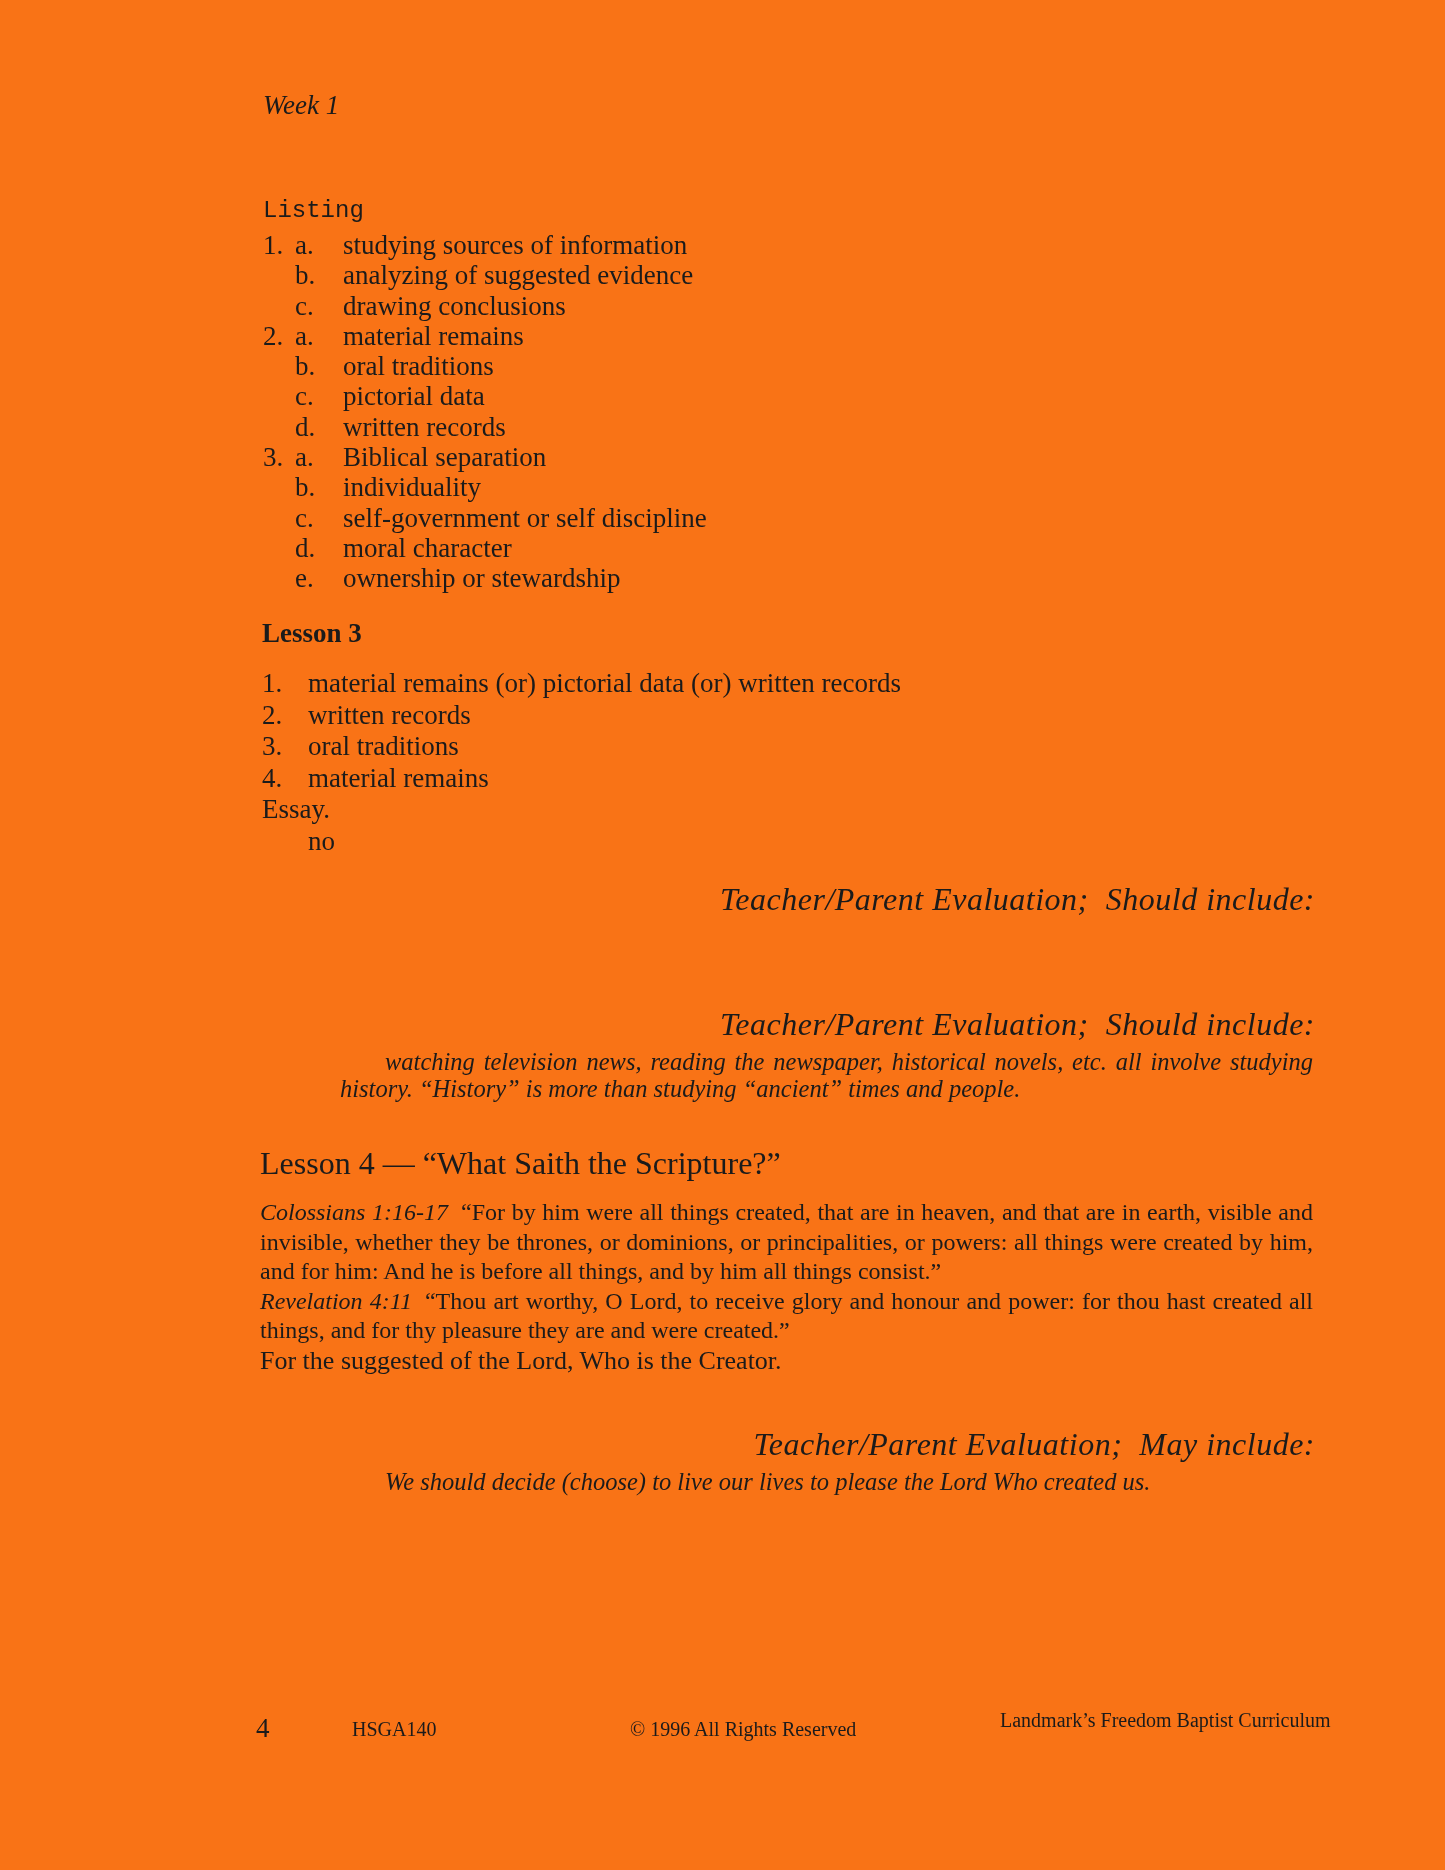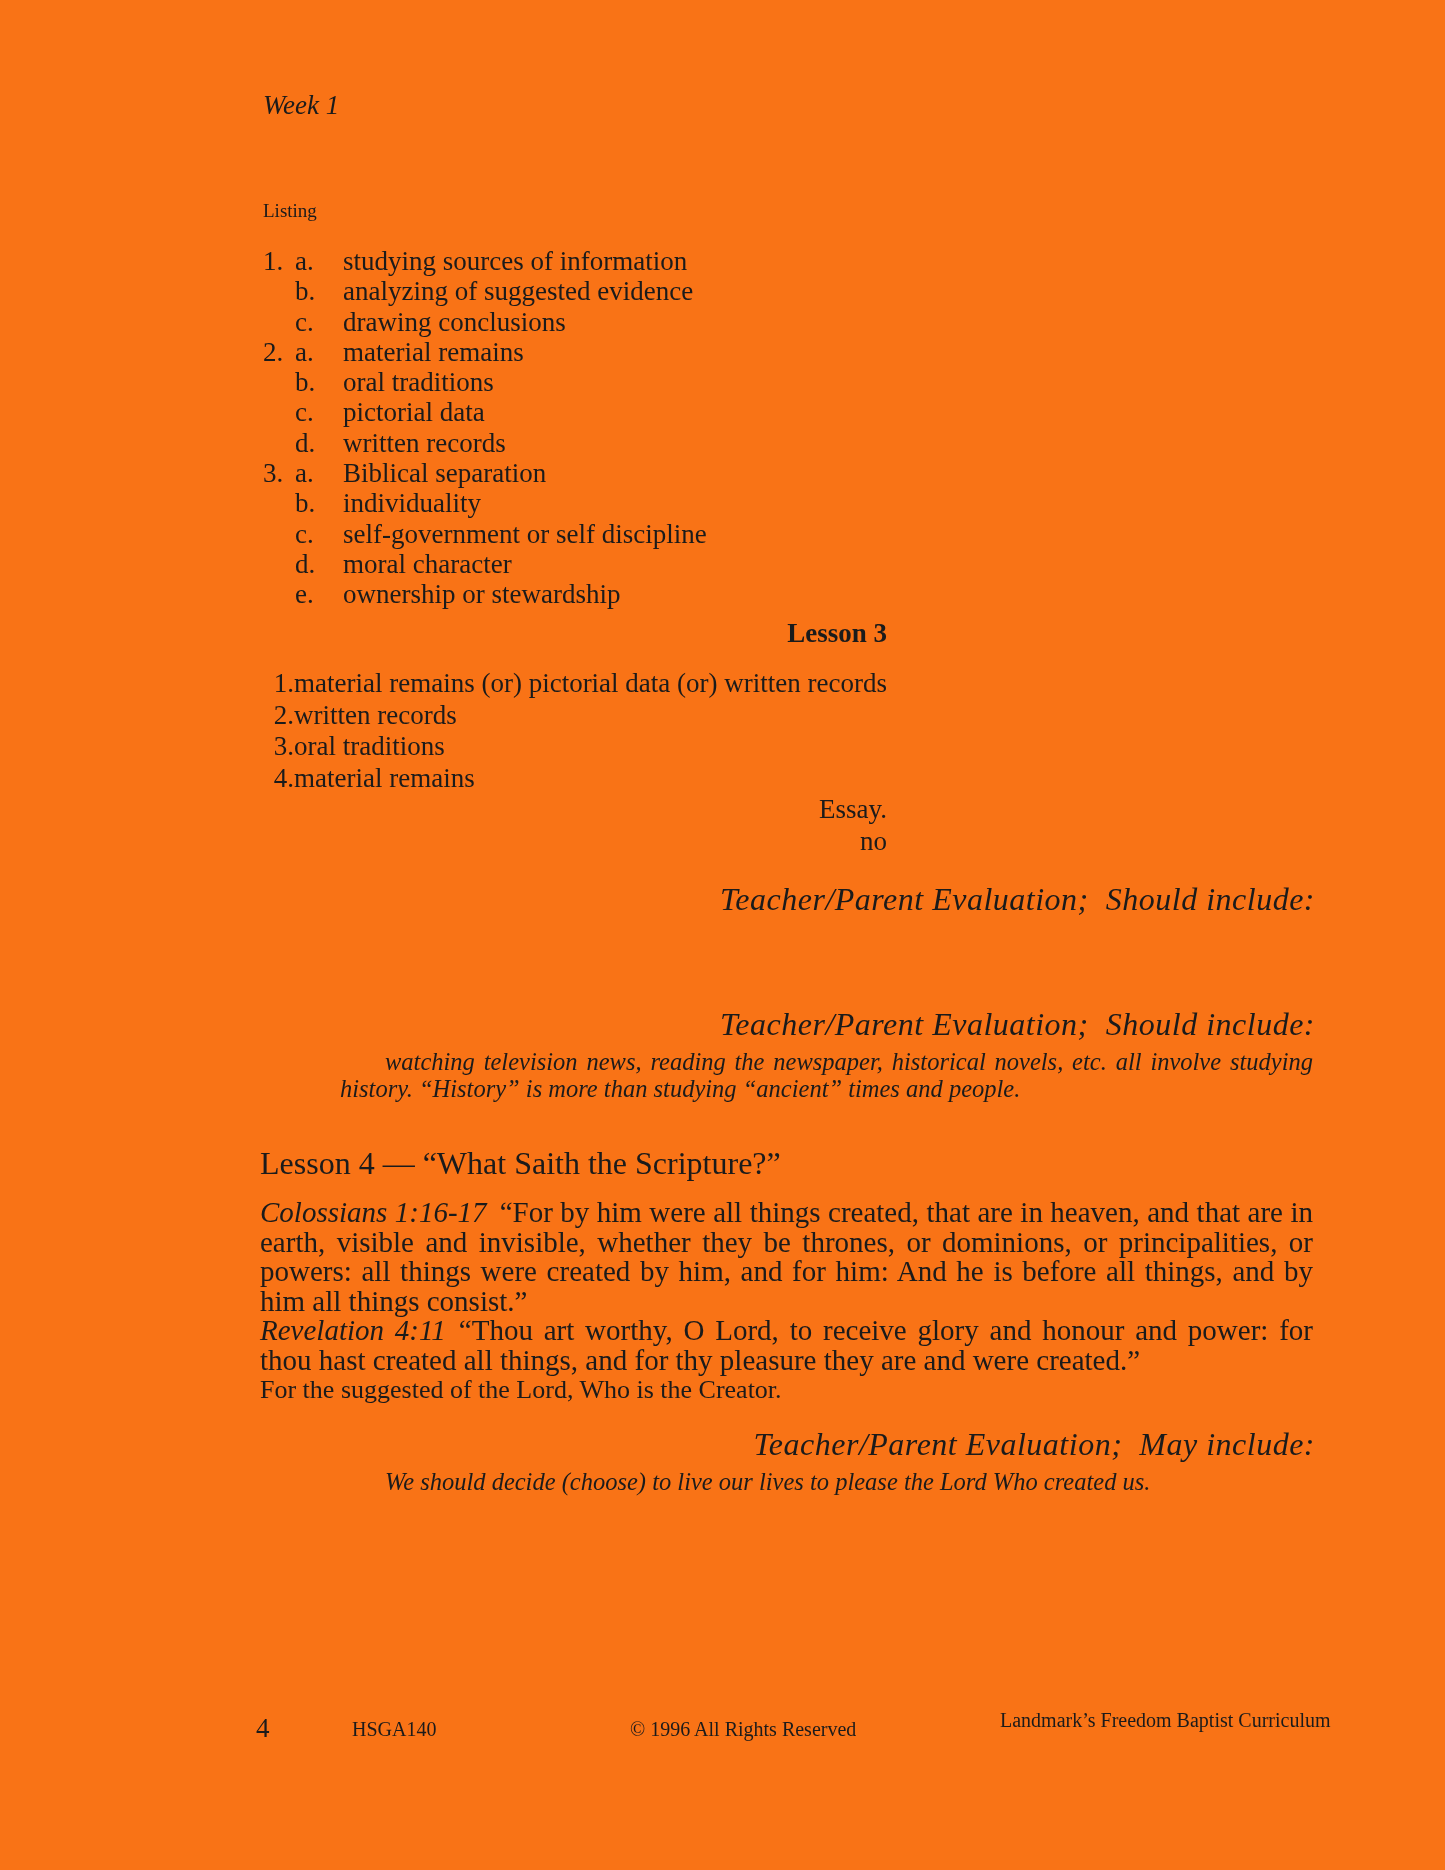--- a/index.html
+++ b/index.html
@@ -10,47 +10,47 @@
     color:#1b1b1b;
     font-family:"Liberation Serif","DejaVu Serif",serif;
     overflow:hidden;
   }
   .week {
     position:absolute; left:263px; top:90px;
     font-style:italic; font-size:27px; line-height:30px;
   }
   
   .listing { position:absolute; left:263px; top:196px; }
-  .listing-title { font-size:19px; line-height:30px; margin-bottom:20px; }
+  .listing-title { font-size:24px; line-height:30px; margin-bottom:4px;font-family:Liberation Mono, monospace; }
   .l-row { display:flex; font-size:27px; line-height:30.3px; }
   .l-num { width:32px; flex:0 0 32px; }
   .l-letter { width:48px; flex:0 0 48px; }
   
-  .lesson3 { position:absolute; left:248px; top:618px;text-align:right; }
+  .lesson3 { position:absolute; left:262px; top:618px; }
   .lesson3-title { font-weight:bold; font-size:27px; line-height:30px; margin-bottom:20px; }
   .q-row { display:flex; font-size:27px; line-height:31.5px; }
   .q-num { width:46px; flex:0 0 46px; }
   .essay-label { font-size:27px; line-height:31.5px; }
   .essay-answer { font-size:27px; line-height:31.5px; margin-left:46px; }
   
   .eval { position:absolute; left:258px; width:1057px; }
   .eval-heading {
     font-style:italic; font-size:32px; line-height:38px;
     white-space:pre-wrap; letter-spacing:0.5px;text-align:right;
   }
   .eval-body {
     margin-left:82px; margin-top:5px; width:973px;
     font-style:italic; font-size:24.5px; line-height:27px;
     text-indent:45px; text-align:justify;
   }
   .eval-body.single { text-align:left; }
   
   .lesson4 { position:absolute; left:260px; top:1133px; width:1053px; }
   .lesson4-title { font-weight:normal; font-size:32px; line-height:30px; margin:15px 0 20px 0; }
-  .l4p { margin:0; font-size:29px; line-height:29.5px; text-align:justify; }
+  .l4p { margin:0; font-size:24px; line-height:29.5px; text-align:justify; }
   .l4p .ref { font-style:italic; margin-right:13px; }
   .l4-closing { margin:0; font-size:26px; line-height:29.5px; text-align:left; }
   
   .footer-pagenum { position:absolute; left:256px; top:1713px; font-size:27px; }
   .footer-code { position:absolute; left:352px; top:1718px; font-size:20px;text-align:center; }
   .footer-copyright { position:absolute; left:630px; top:1718px; font-size:20px; }
   .footer-publisher { position:absolute; left:1000px; top:1709px; font-size:20px; }
 </style>
 </head>
 <body>

